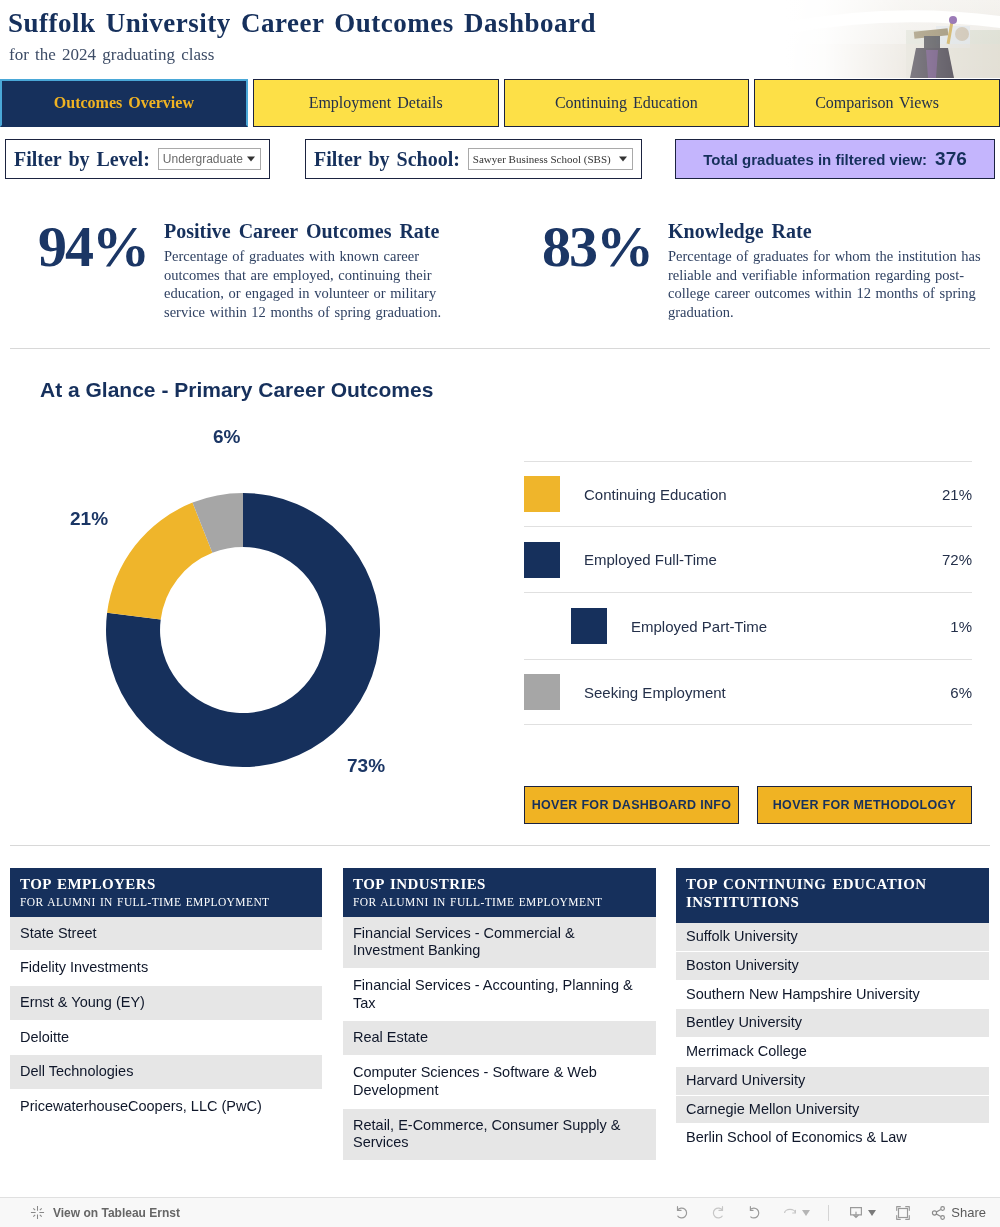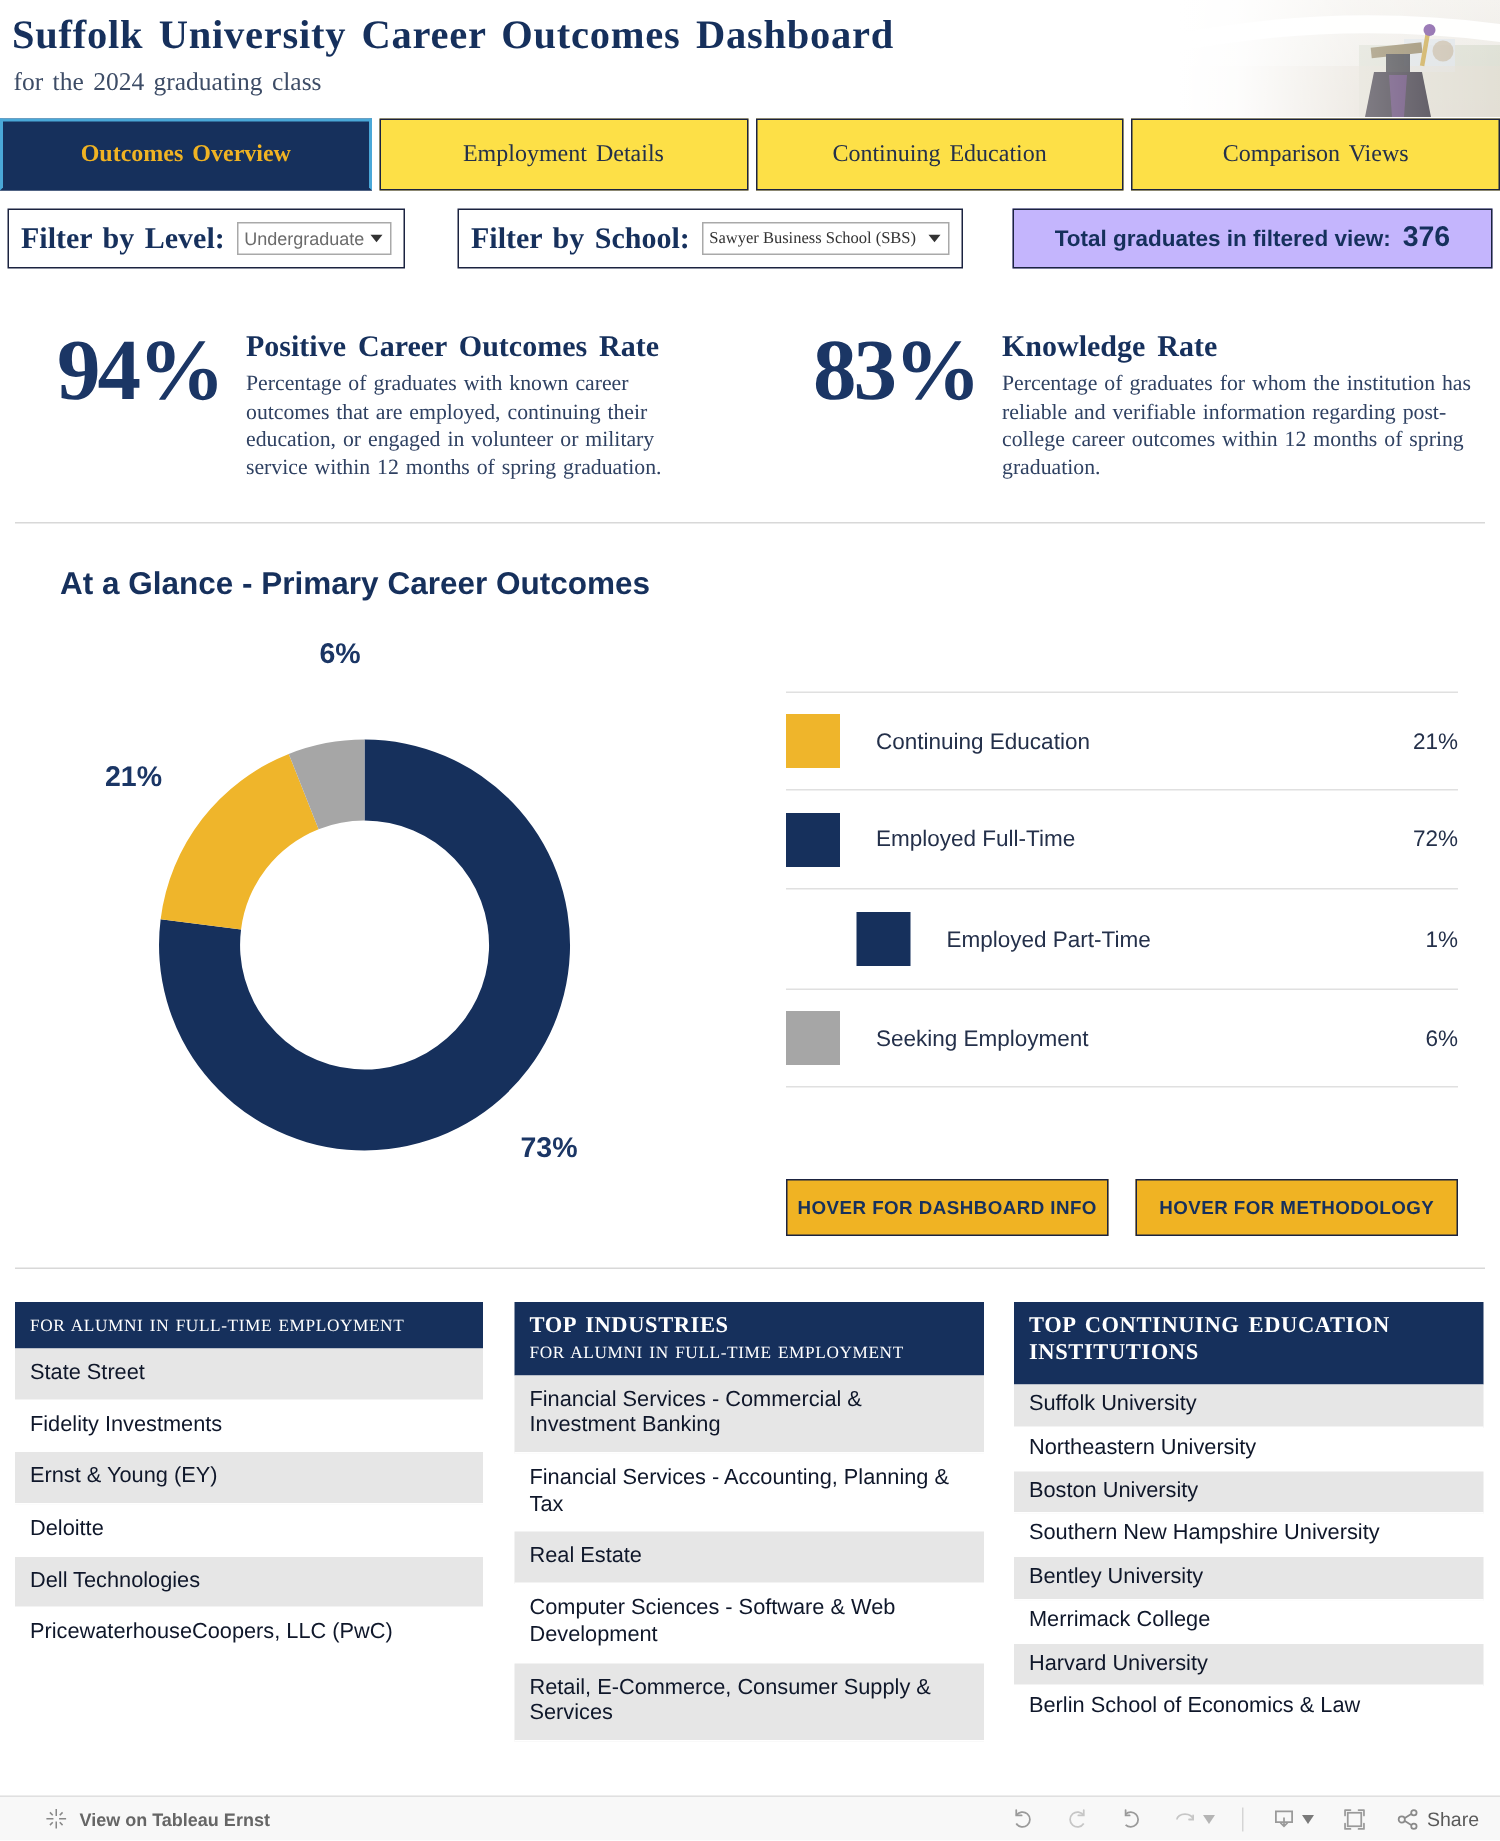--- a/index.html
+++ b/index.html
@@ -286,20 +286,21 @@
     <div class="hoverbtn">HOVER FOR DASHBOARD INFO</div>
     <div class="hoverbtn">HOVER FOR METHODOLOGY</div>
   </div>
 
   <div class="hr" style="top:845px"></div>
 
   <div class="tables">
 
     <div class="tcol tcol-1">
       <div class="thead">
+        <div class="thead-main">TOP EMPLOYERS</div>
         <div class="thead-sub">FOR ALUMNI IN FULL-TIME EMPLOYMENT</div>
       </div>
       <div class="trow alt">State Street</div>
       <div class="trow plain">Fidelity Investments</div>
       <div class="trow alt">Ernst &amp; Young (EY)</div>
       <div class="trow plain">Deloitte</div>
       <div class="trow alt">Dell Technologies</div>
       <div class="trow plain">PricewaterhouseCoopers, LLC (PwC)</div>
     </div>
 
@@ -313,26 +314,26 @@
       <div class="trow alt">Real Estate</div>
       <div class="trow plain">Computer Sciences - Software &amp; Web Development</div>
       <div class="trow alt">Retail, E-Commerce, Consumer Supply &amp; Services</div>
     </div>
 
     <div class="tcol tcol-3">
       <div class="thead" style="padding-bottom:12px">
         <div class="thead-main">TOP CONTINUING EDUCATION INSTITUTIONS</div>
       </div>
       <div class="trow alt">Suffolk University</div>
-      <div class="trow plain">Northeastern University</div>
       <div class="trow alt">Boston University</div>
       <div class="trow plain">Southern New Hampshire University</div>
       <div class="trow alt">Bentley University</div>
       <div class="trow plain">Merrimack College</div>
       <div class="trow alt">Harvard University</div>
+      <div class="trow alt">Carnegie Mellon University</div>
       <div class="trow plain">Berlin School of Economics &amp; Law</div>
     </div>
 
   </div>
 
   <div class="tbar">
     <div class="tb-left">
       <svg width="15" height="15" viewBox="0 0 16 16">
         <g stroke="#888" stroke-width="1.1" fill="none">
           <path d="M8 1v5M8 10v5M1 8h5M10 8h5"></path>

